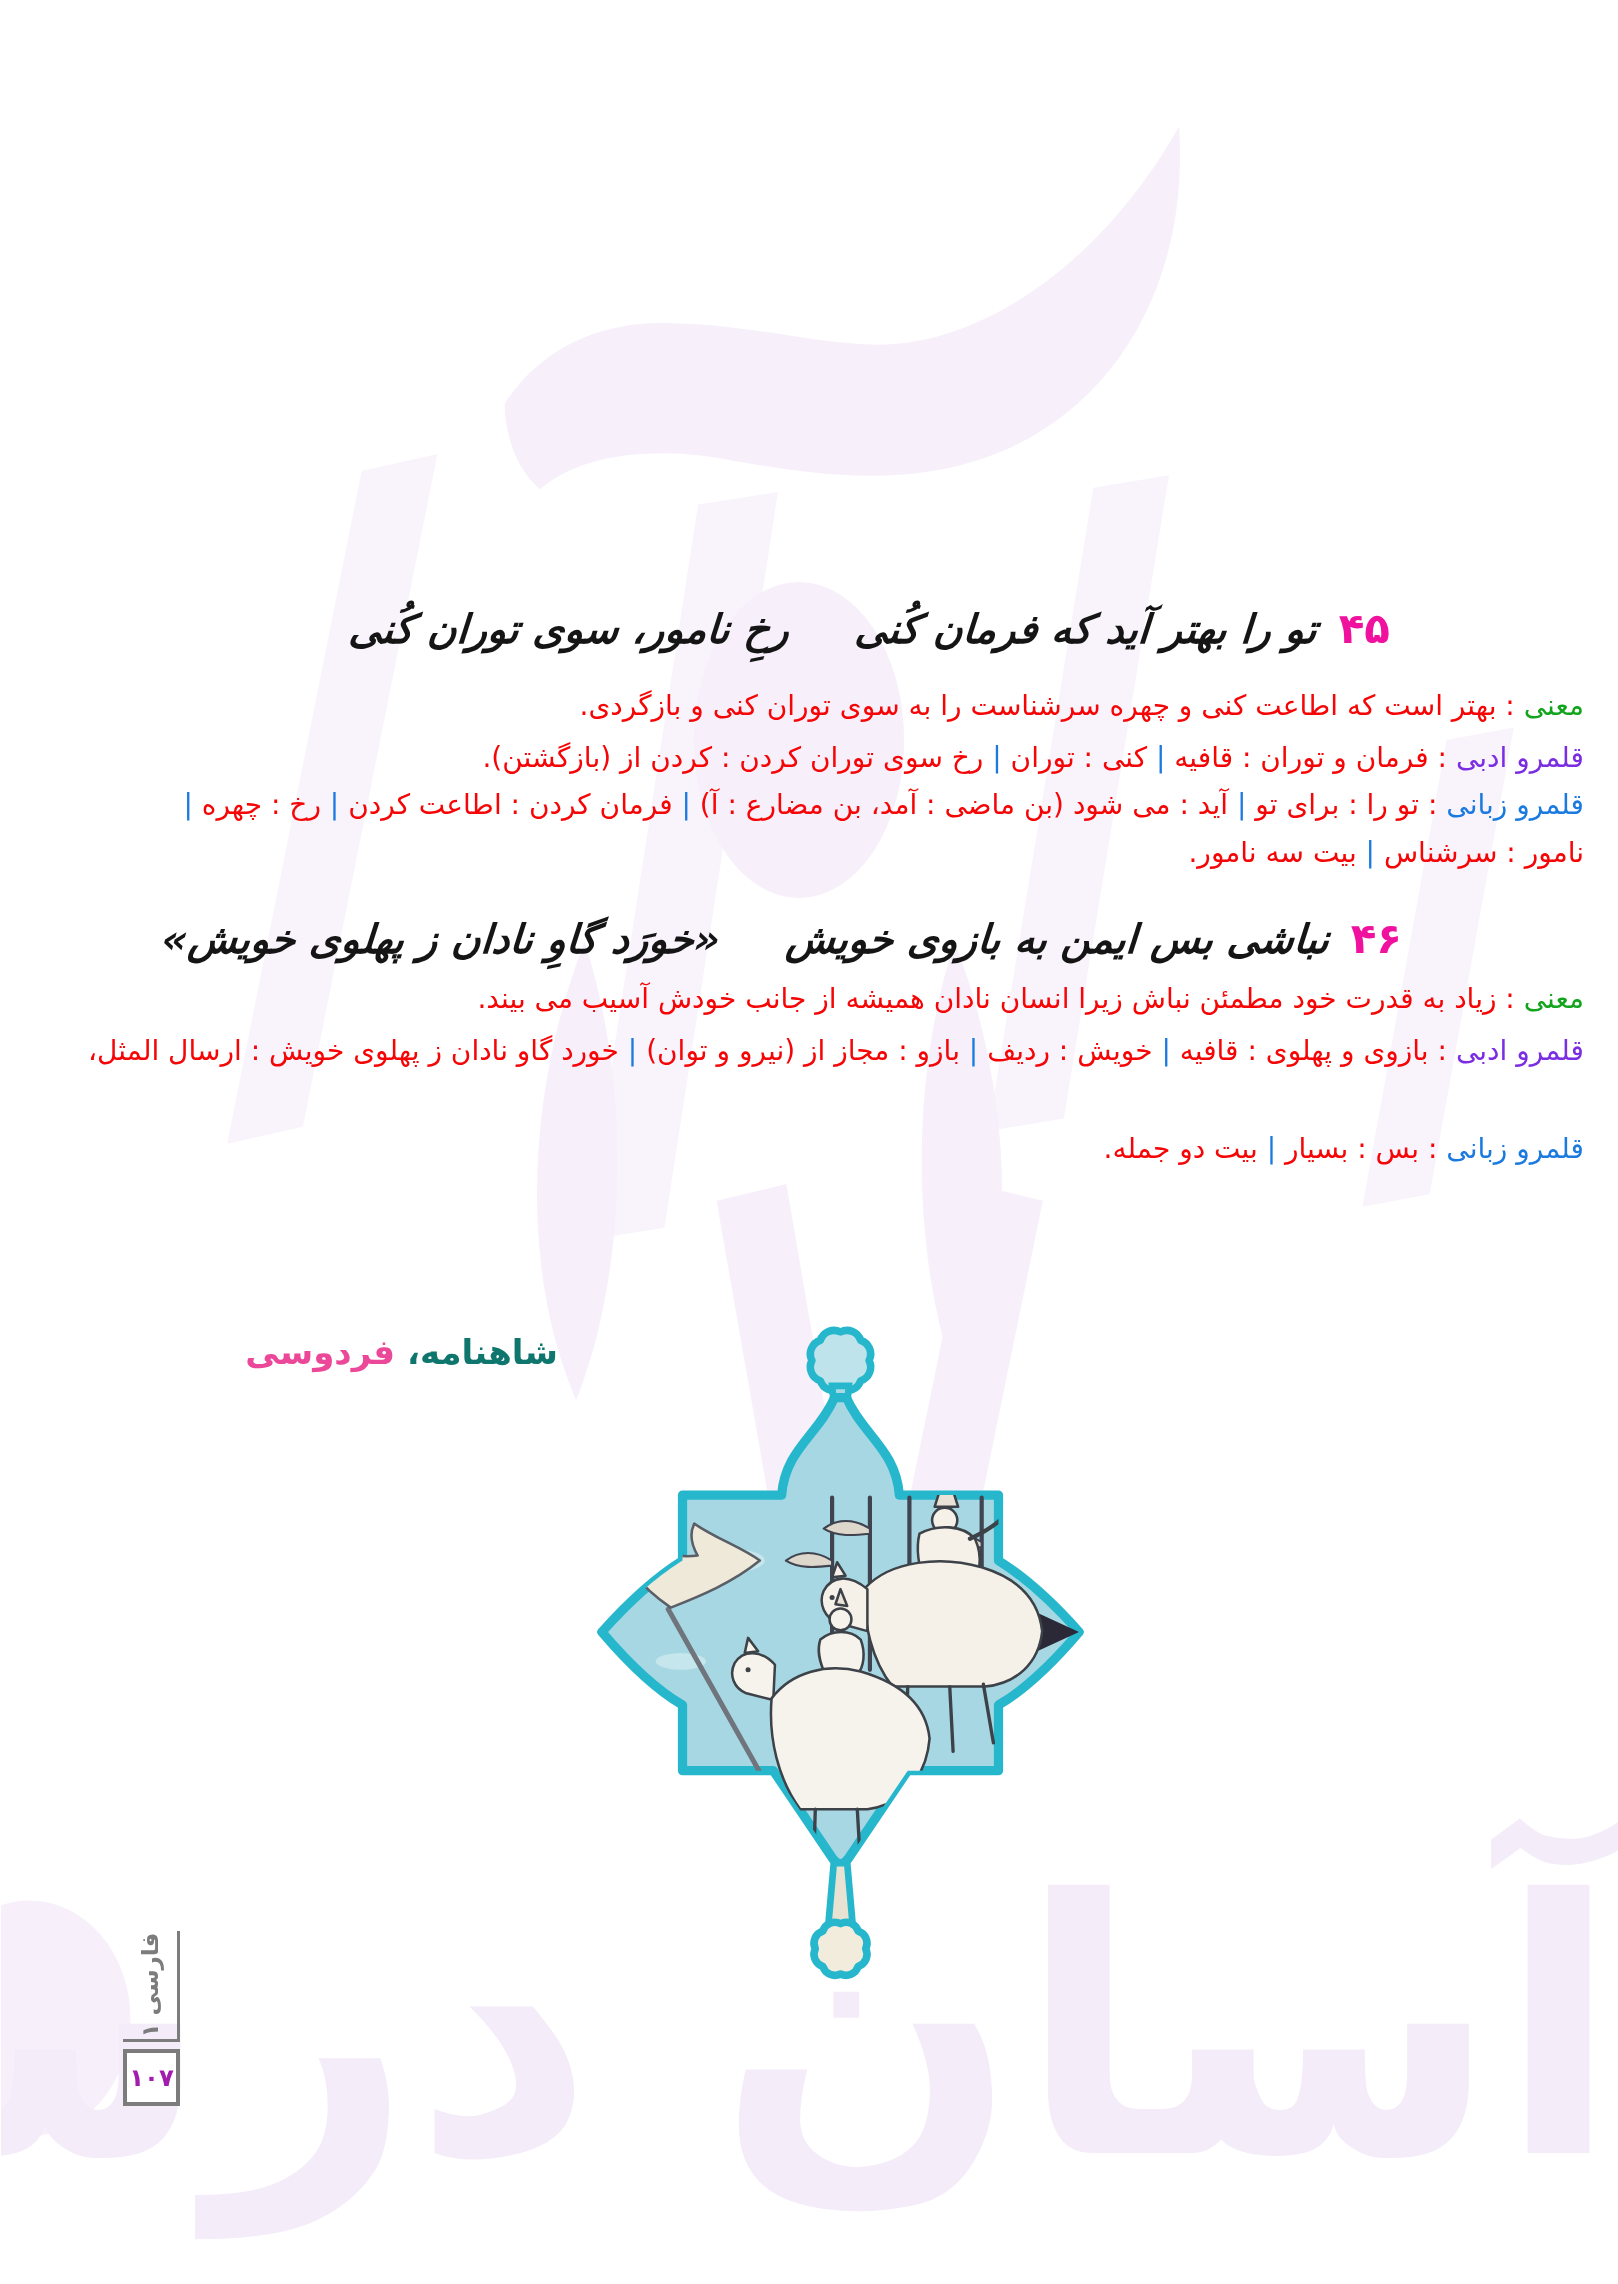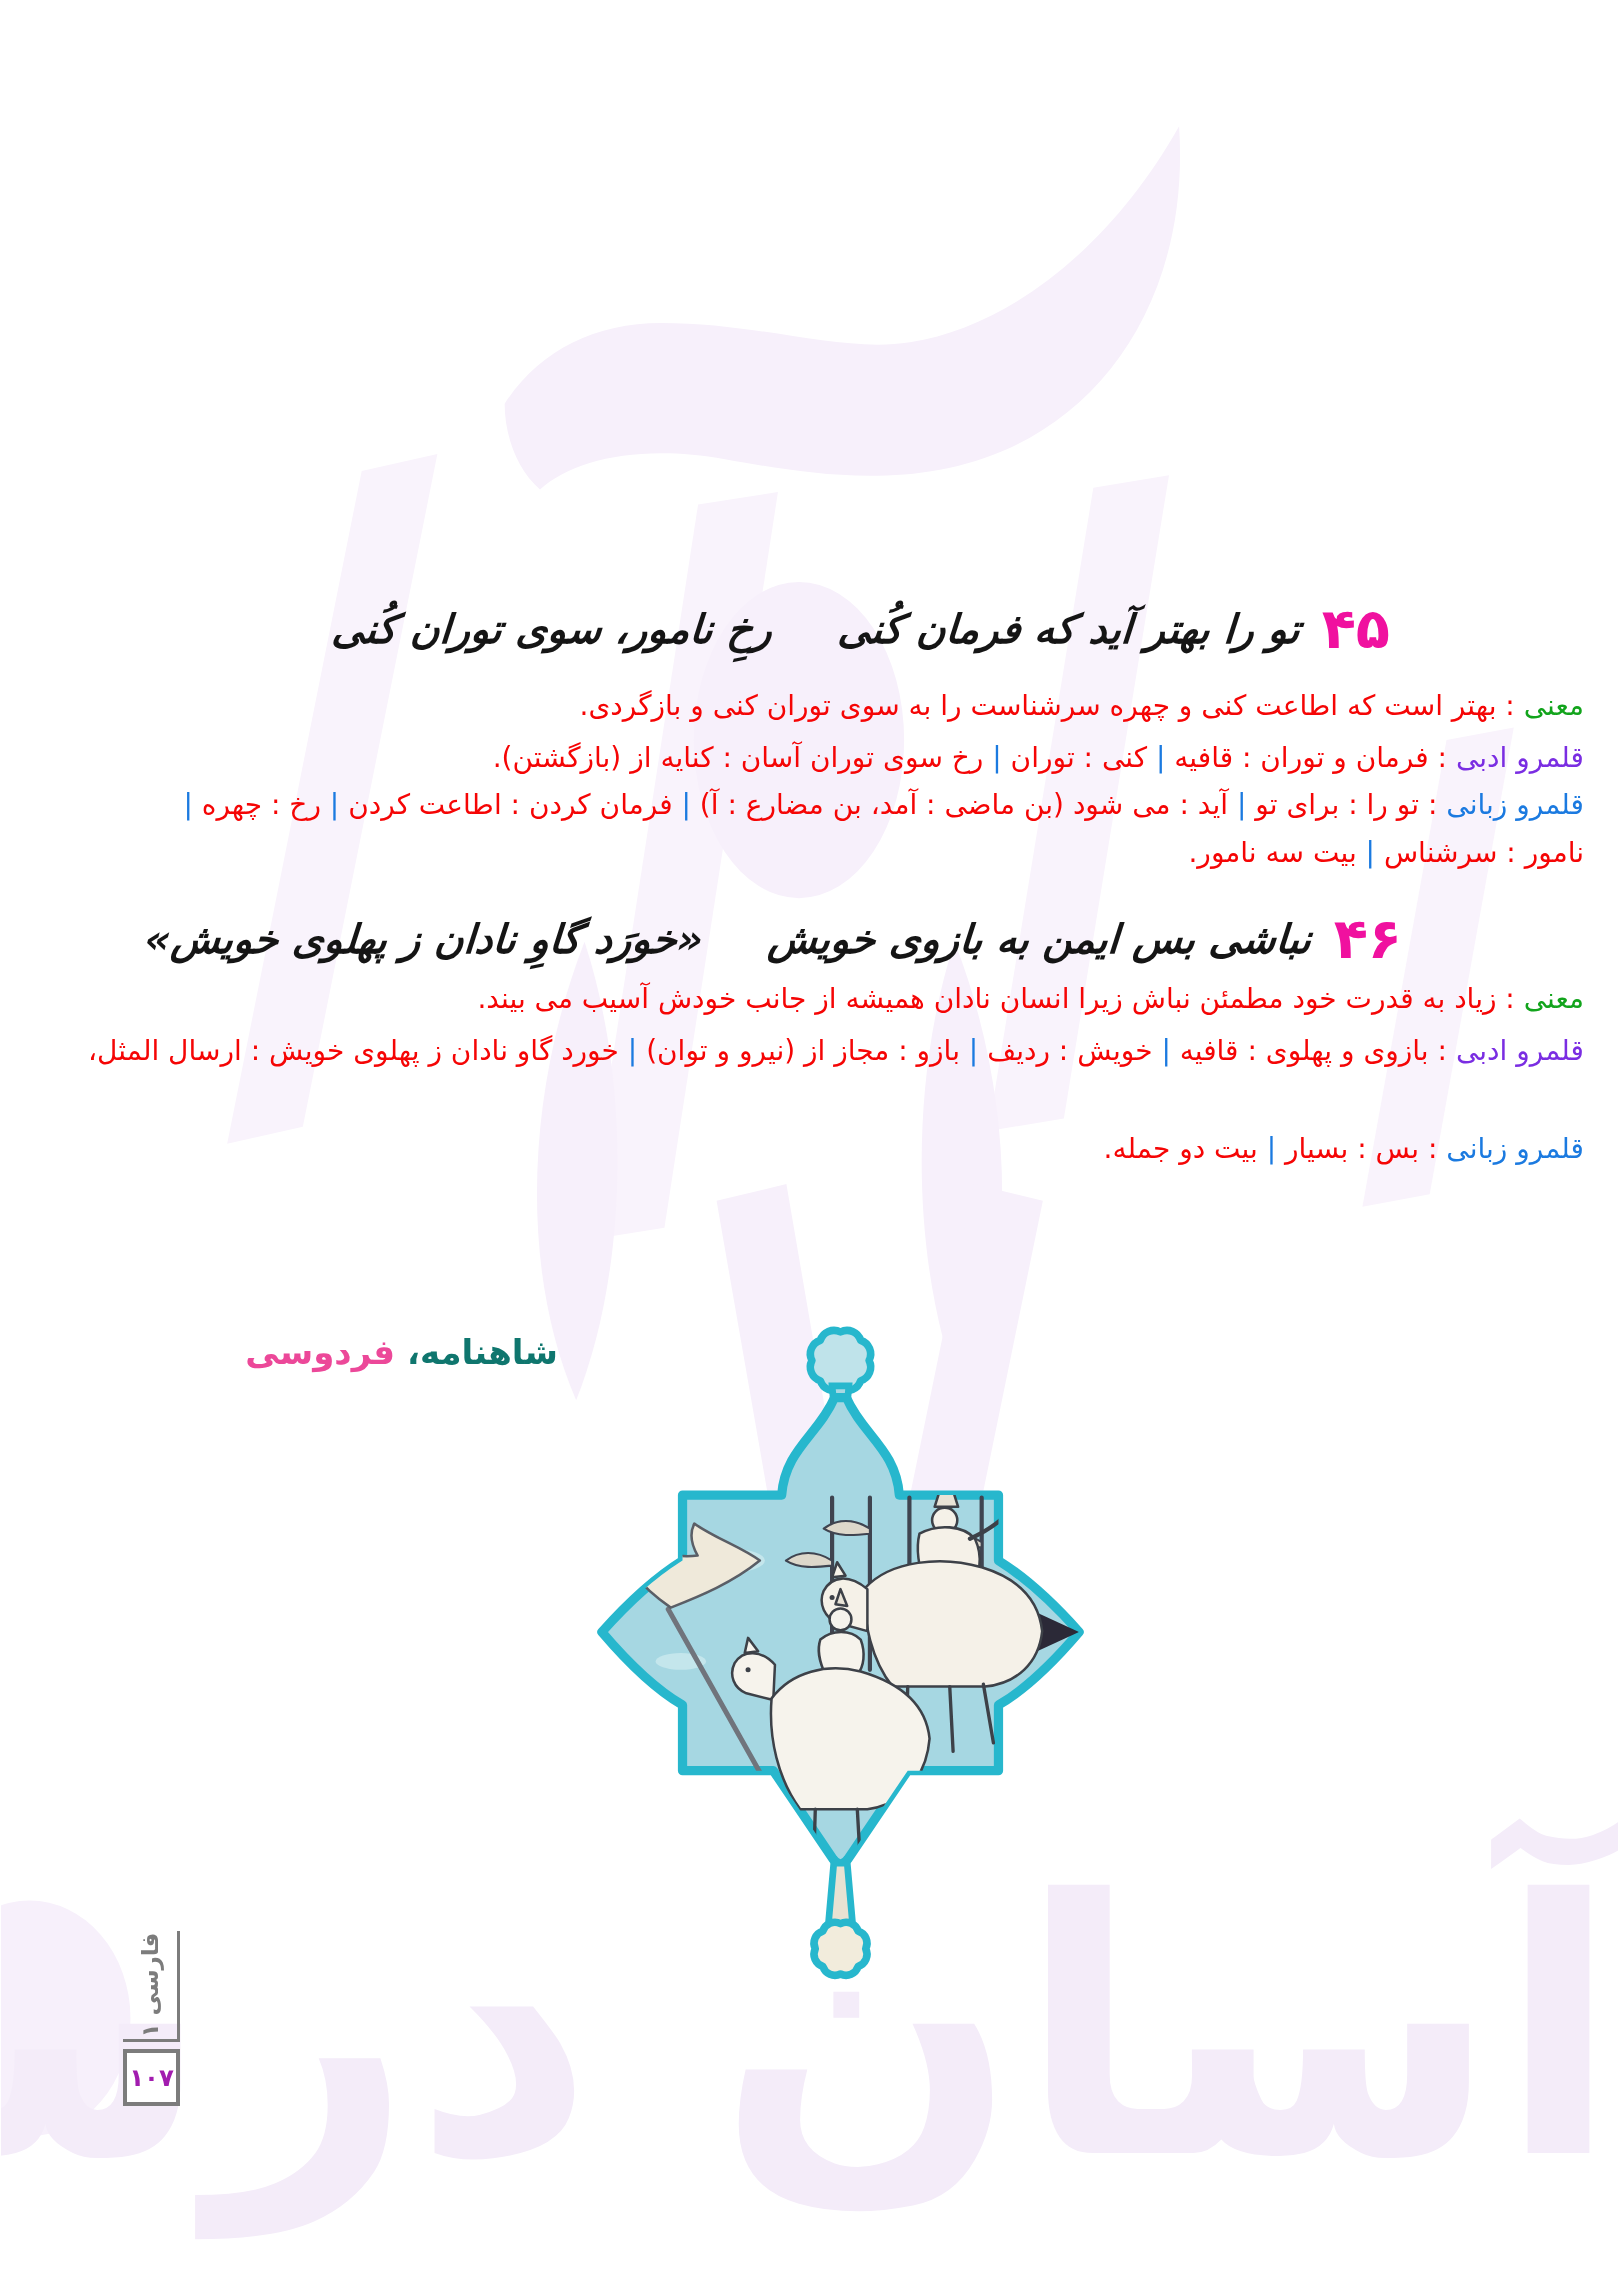--- a/index.html
+++ b/index.html
@@ -16,21 +16,21 @@
     font-size:353px;font-weight:bold;line-height:1.05;
     color:#f4ecf9;letter-spacing:5px;
   }
   
   .content{position:absolute;inset:0;z-index:2;direction:rtl;}
   .verse-row{
     position:absolute;display:flex;direction:rtl;align-items:center;
     white-space:nowrap;height:97px;
   }
   .verse-number{
-    font-size:56px;font-weight:bold;color:#f0119f;margin-left:22px;
+    font-size:42px;font-weight:bold;color:#f0119f;margin-left:22px;
   }
   .hemistich{
     font-size:40px;font-weight:bold;font-style:italic;color:#151515;
     transform:skewX(-4deg);
   }
   .hemi-gap{width:66px;height:8.4px;}
   .aline{
     position:absolute;right:35px;white-space:nowrap;direction:rtl;
     font-size:28px;line-height:39px;
   }
@@ -99,21 +99,21 @@
 <div class="content">
 
   <div class="verse-row" style="top:580px;right:229px;">
     <span class="verse-number">۴۵</span>
     <span class="hemistich">تو را بهتر آید که فرمان کُنی</span>
     <span class="hemi-gap"></span>
     <span class="hemistich">رخِ نامور، سوی توران کُنی</span>
   </div>
 
   <div class="aline" style="top:686px;"><span class="seg-green">معنی</span><span class="seg-red"> : بهتر است که اطاعت کنی و چهره سرشناست را به سوی توران کنی و بازگردی.</span></div>
-  <div class="aline" style="top:738px;"><span class="seg-purple">قلمرو ادبی</span><span class="seg-red"> : فرمان و توران : قافیه </span><span class="seg-pipe">|</span><span class="seg-red"> کنی : توران </span><span class="seg-pipe">|</span><span class="seg-red"> رخ سوی توران آسان : کنایه از (بازگشتن).</span></div>
+  <div class="aline" style="top:738px;"><span class="seg-purple">قلمرو ادبی</span><span class="seg-red"> : فرمان و توران : قافیه </span><span class="seg-pipe">|</span><span class="seg-red"> کنی : توران </span><span class="seg-pipe">|</span><span class="seg-red"> رخ سوی توران کردن : کردن از (بازگشتن).</span></div>
   <div class="aline" style="top:785px;"><span class="seg-blue">قلمرو زبانی</span><span class="seg-red"> : تو را : برای تو </span><span class="seg-pipe">|</span><span class="seg-red"> آید : می شود (بن ماضی : آمد، بن مضارع : آ) </span><span class="seg-pipe">|</span><span class="seg-red"> فرمان کردن : اطاعت کردن </span><span class="seg-pipe">|</span><span class="seg-red"> رخ : چهره </span><span class="seg-pipe">|</span></div>
   <div class="aline" style="top:833px;"><span class="seg-red">نامور : سرشناس </span><span class="seg-pipe">|</span><span class="seg-red"> بیت سه نامور.</span></div>
 
   <div class="verse-row" style="top:890px;right:217px;">
     <span class="verse-number">۴۶</span>
     <span class="hemistich">نباشی بس ایمن به بازوی خویش</span>
     <span class="hemi-gap"></span>
     <span class="hemistich">«خورَد گاوِ نادان ز پهلوی خویش»</span>
   </div>
 

